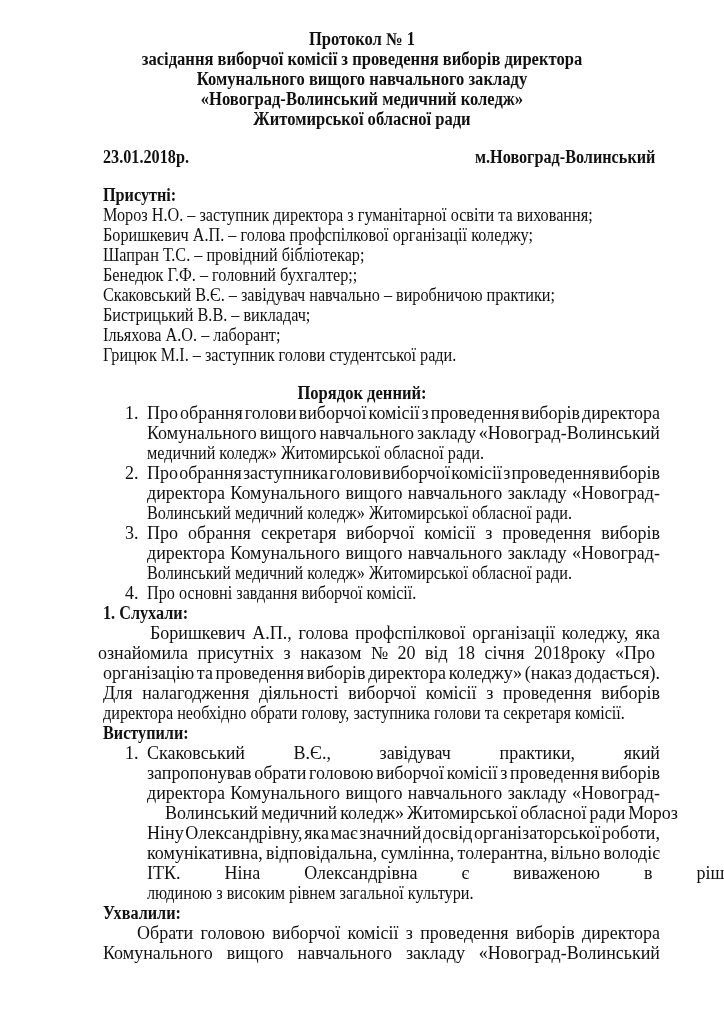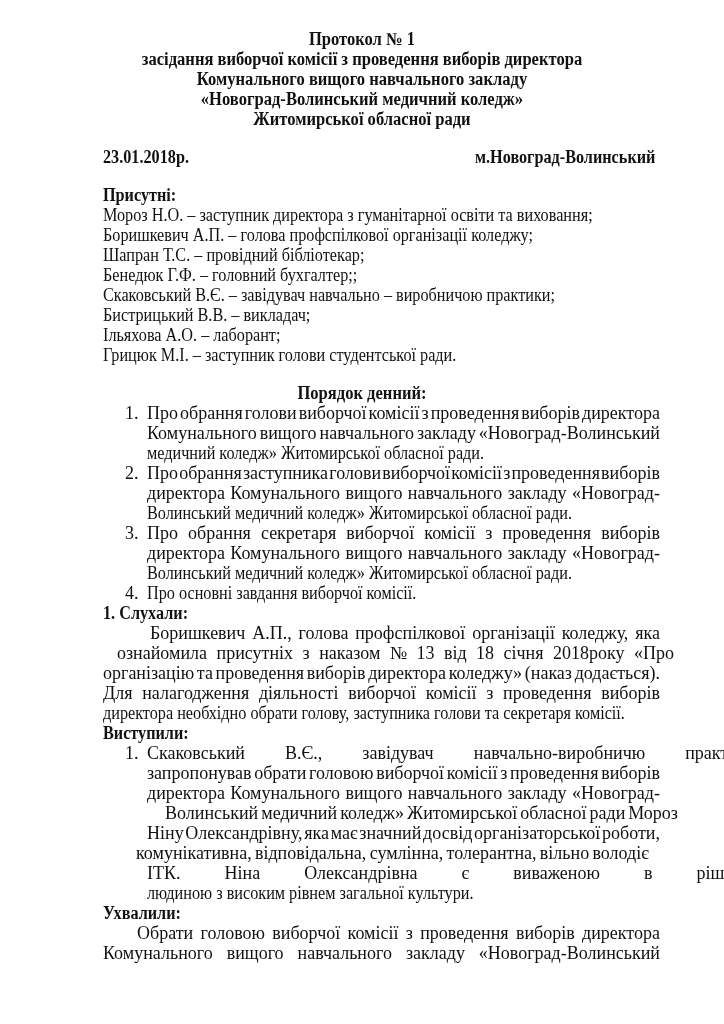--- a/index.html
+++ b/index.html
@@ -151,27 +151,27 @@
   <div class="line bold" style="top: 603px; left: 103px; transform: scaleX(0.9);">1. Слухали:</div>
   <div class="line justify-line js" style="top:623px; left:150px; width:510px;">
       <span>Боришкевич</span>
       <span>А.П.,</span>
       <span>голова</span>
       <span>профспілкової</span>
       <span>організації</span>
       <span>коледжу,</span>
       <span>яка</span>
     </div>
-  <div class="line justify-line js" style="top:643px; left:117px; width:557px;">
+  <div class="line justify-line js" style="top:643px; left:98px; width:557px;">
       <span>ознайомила</span>
       <span>присутніх</span>
       <span>з</span>
       <span>наказом</span>
       <span>№</span>
-      <span>13</span>
+      <span>20</span>
       <span>від</span>
       <span>18</span>
       <span>січня</span>
       <span>2018року</span>
       <span>«Про</span>
     </div>
   <div class="line justify-line js" style="top:663px; left:103px; width:557px;">
       <span>організацію</span>
       <span>та</span>
       <span>проведення</span>
@@ -193,21 +193,20 @@
     </div>
   <div class="line" style="top: 703px; left: 103px; transform: scaleX(0.9);">директора необхідно обрати голову,  заступника голови та секретаря комісії.</div>
 
   <div class="line bold" style="top: 723px; left: 103px; transform: scaleX(0.9);">Виступили:</div>
   <div>
     <div class="num" style="top:743px; left:125px;">1.</div>
     <div class="line justify-line js" style="top:743px; left:147px; width:513px;gap:40px;">
         <span>Скаковський</span>
         <span>В.Є.,</span>
         <span>завідувач</span>
-        <span>навчально-виробничю</span>
         <span>практики,</span>
         <span>який</span>
       </div>
     <div class="line justify-line js" style="top:763px; left:147px; width:513px;">
         <span>запропонував</span>
         <span>обрати</span>
         <span>головою</span>
         <span>виборчої</span>
         <span>комісії</span>
         <span>з</span>
@@ -234,21 +233,21 @@
     <div class="line justify-line js" style="top:823px; left:147px; width:513px;">
         <span>Ніну</span>
         <span>Олександрівну,</span>
         <span>яка</span>
         <span>має</span>
         <span>значний</span>
         <span>досвід</span>
         <span>організаторської</span>
         <span>роботи,</span>
       </div>
-    <div class="line justify-line js" style="top:843px; left:136px; width:513px;">
+    <div class="line justify-line js" style="top:843px; left:147px; width:513px;">
         <span>комунікативна,</span>
         <span>відповідальна,</span>
         <span>сумлінна,</span>
         <span>толерантна,</span>
         <span>вільно</span>
         <span>володіє</span>
       </div>
     <div class="line justify-line js" style="top:863px; left:147px; width:513px;gap:44px;">
         <span>ІТК.</span>
         <span>Ніна</span>

